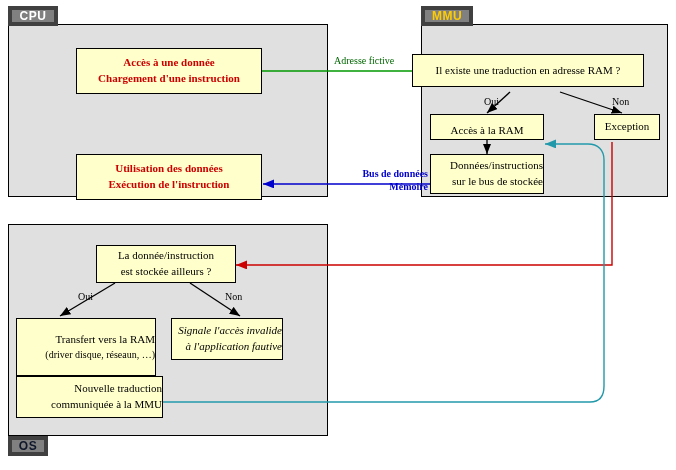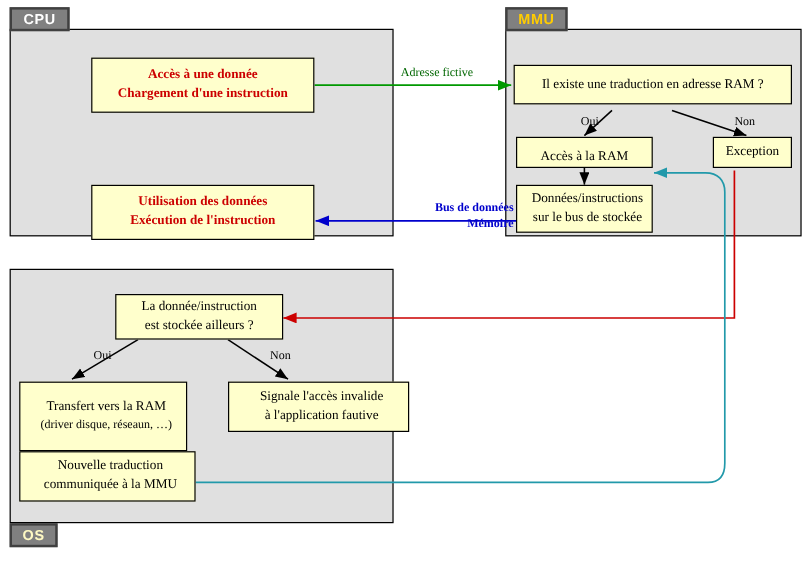--- a/index.html
+++ b/index.html
@@ -17,33 +17,33 @@
   }
   .panel {
     position: absolute;
     background: #e0e0e0;
     border: 1px solid #000000;
     box-sizing: border-box;
   }
   .panel-tab {
     position: absolute;
     background: #808080;
-    border: 2px solid #404040;
+    border: 4px solid #404040;
     box-sizing: border-box;
     color: #ffffff;
     font-family: "Liberation Sans", sans-serif;
     font-weight: bold;
     font-size: 12px;
     display: flex;
     align-items: center;
     justify-content: center;
     letter-spacing: 0.5px;
   }
   .panel-tab.os {
-    color: #fef9c3;
+    color: #0f172a;
   }
   .panel-tab.mmu {
     color: #ffcc00;
   }
   .box {
     position: absolute;
     background: #ffffcc;
     border: 1px solid #000000;
     box-sizing: border-box;
     display: flex;
@@ -53,21 +53,21 @@
     text-align: center;
     font-size: 11px;
     color: #000000;
     line-height: 1.45;
   }
   .box.red {
     color: #cc0000;
     font-weight: bold;
   }
   .box.left {
-    align-items: center;
+    align-items: flex-end;
     text-align: left;
     padding-left: 5px;
   }
   .box .l2 {
     font-size: 10px;
     font-family: Liberation Serif, serif;
   }
   .edge-label {
     position: absolute;
     font-size: 10px;
@@ -159,21 +159,21 @@
   <div class="box red" style="left:76px; top:48px; width:186px; height:46px;">
     <div>Accès à une donnée</div>
     <div>Chargement d'une instruction</div>
   </div>
 
   <div class="box red" style="left:76px; top:154px; width:186px; height:46px;justify-content:center;">
     <div>Utilisation des données</div>
     <div>Exécution de l'instruction</div>
   </div>
 
-  <div class="box" style="left:428px; top:54px; width:232px; height:33px;">
+  <div class="box" style="left:412px; top:54px; width:232px; height:33px;">
     <div>Il existe une traduction en adresse RAM ?</div>
   </div>
 
   <div class="box" style="left:430px; top:114px; width:114px; height:26px;justify-content:flex-end;">
     <div>Accès à la RAM</div>
   </div>
 
   <div class="box" style="left:594px; top:114px; width:66px; height:26px;">
     <div>Exception</div>
   </div>
@@ -186,21 +186,21 @@
   <div class="box" style="left:96px; top:245px; width:140px; height:38px;">
     <div>La donnée/instruction</div>
     <div>est stockée ailleurs ?</div>
   </div>
 
   <div class="box left" style="left:16px; top:318px; width:140px; height:58px;">
     <div>Transfert vers la RAM</div>
     <div class="l2">(driver disque, réseaun, …)</div>
   </div>
 
-  <div class="box left" style="left:190px; top:318px; width:151px; height:42px;">
+  <div class="box left" style="left:171px; top:318px; width:112px; height:42px;font-style:italic;">
     <div>Signale l'accès invalide</div>
     <div>à l'application fautive</div>
   </div>
 
   <div class="box left" style="left:16px; top:376px; width:147px; height:42px;">
     <div>Nouvelle traduction</div>
     <div>communiquée à la MMU</div>
   </div>
 
   <div class="edge-label green" style="left:334px; top:54px;">

